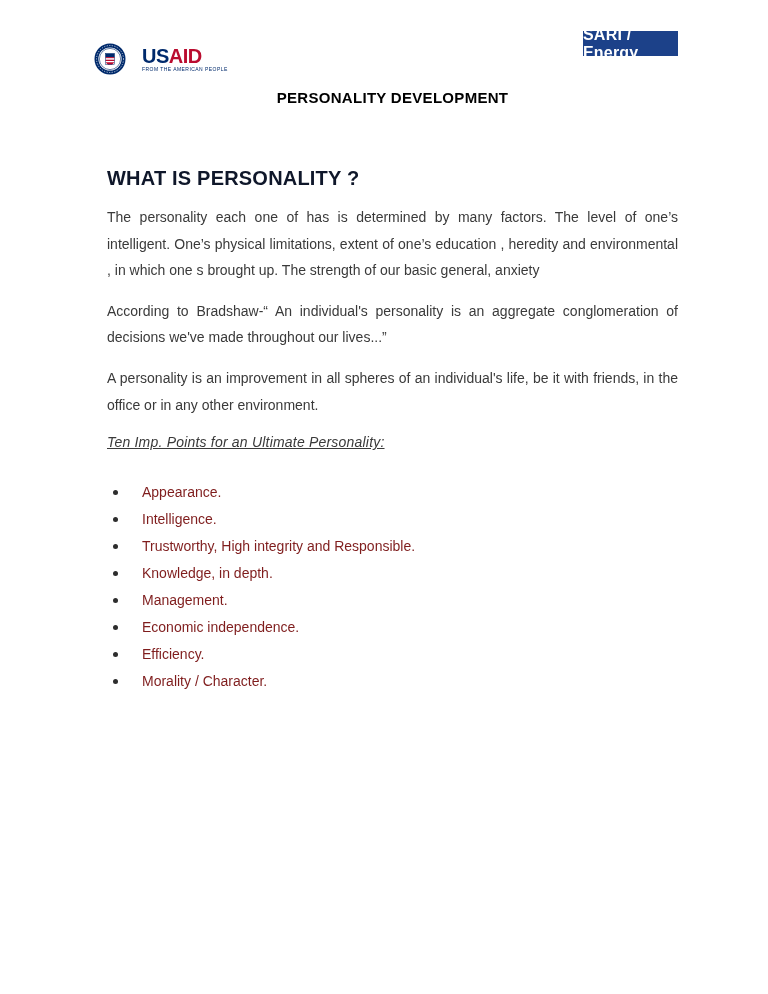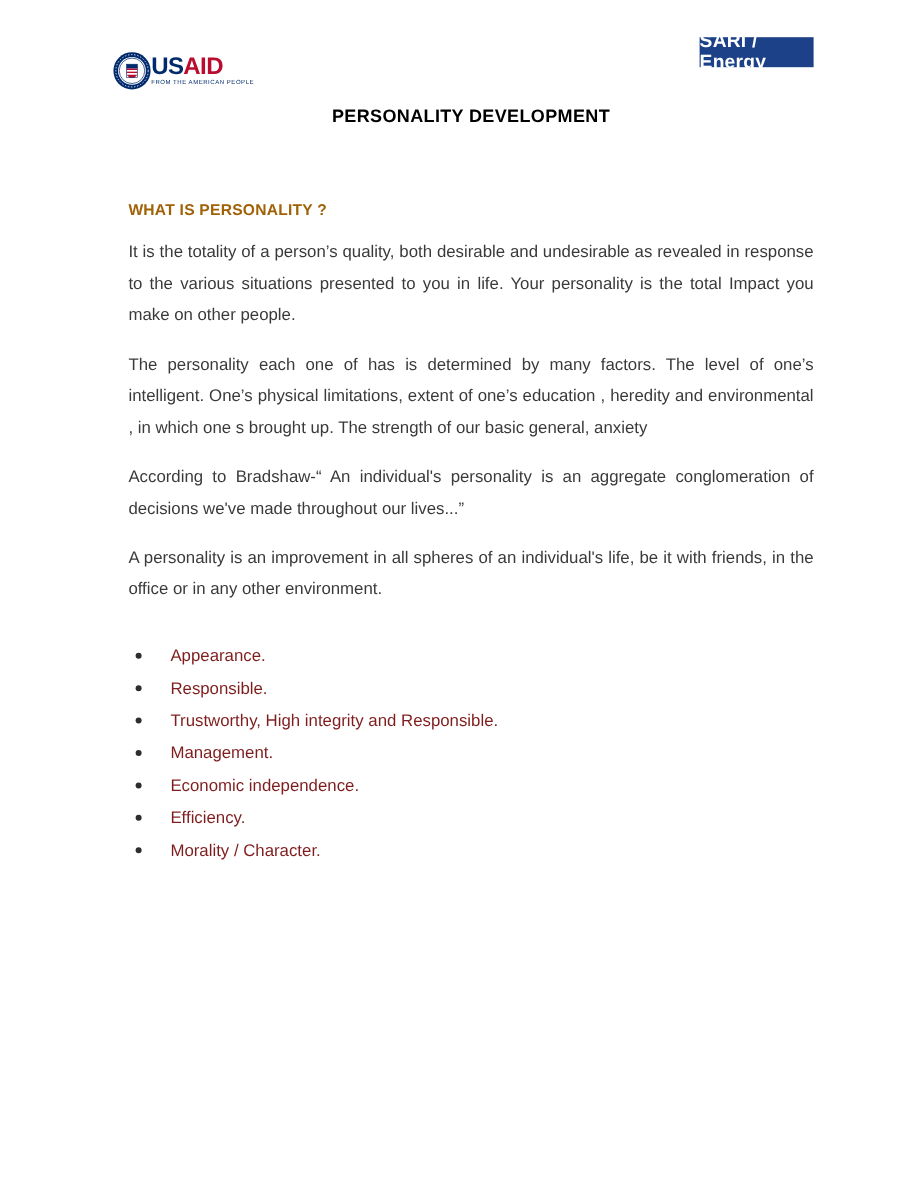--- a/index.html
+++ b/index.html
@@ -16,21 +16,21 @@
     overflow: hidden;
   }
 
   
   .usaid-logo {
     position: absolute;
     left: 94px;
     top: 43px;
     display: flex;
     align-items: center;
-    gap: 0;
+    gap: 16px;
   }
   .usaid-seal { width: 32px; height: 32px; display: block; }
   .usaid-text { display: flex; flex-direction: column; line-height: 1; }
   .usaid-wordmark {
     font-size: 20px;
     font-weight: bold;
     letter-spacing: -0.5px;
     line-height: 18px;
   }
   .usaid-us  { color: #002a6c; }
@@ -72,23 +72,23 @@
   }
 
   
   .content {
     position: absolute;
     left: 107px;
     top: 167px;
     width: 571px;
   }
   .section-heading {
-    font-size: 13px;
+    font-size: 20px;
     font-weight: bold;
-    color: #a16207;
+    color: #0f172a;
     margin: 0 0 2px 0;
     letter-spacing: 0.2px;
   }
   .content p {
     margin: 14px 0 0 0;
     font-size: 14px;
     line-height: 26.6px;
     color: #3a3a3a;
   }
   .content p.justify { text-align: justify; }
@@ -148,28 +148,29 @@
   </div>
 </div>
 
 <div class="sari-badge">SARI / Energy</div>
 
 <div class="doc-title">PERSONALITY DEVELOPMENT</div>
 
 <div class="content">
   <h2 class="section-heading">WHAT IS PERSONALITY ?</h2>
 
-  <p class="justify">It is the totality of a person’s quality, both desirable and undesirable as revealed in response to the various situations presented to you in life. Your personality is the total Impact you make on other people.</p>
   <p class="justify">The personality each one of has is determined by many factors. The level of one’s intelligent. One’s physical limitations, extent of one’s education , heredity and environmental , in which one s brought up. The strength of our basic general, anxiety</p>
   <p class="justify">According to Bradshaw-“ An individual's personality is an aggregate conglomeration of decisions we've made throughout our lives...”</p>
   <p class="justify">A personality is an improvement in all spheres of an individual's life, be it with friends, in the office or in any other environment.</p>
 
+  <h3 class="list-heading">Ten Imp. Points for an Ultimate Personality:</h3>
 
   <ul class="points">
     <li><span class="bullet-dot"></span><span>Appearance.</span></li>
-    <li><span class="bullet-dot"></span><span>Responsible.</span></li>
+    <li><span class="bullet-dot"></span><span>Intelligence.</span></li>
     <li><span class="bullet-dot"></span><span>Trustworthy, High integrity and Responsible.</span></li>
+    <li><span class="bullet-dot"></span><span>Knowledge, in depth.</span></li>
     <li><span class="bullet-dot"></span><span>Management.</span></li>
     <li><span class="bullet-dot"></span><span>Economic independence.</span></li>
     <li><span class="bullet-dot"></span><span>Efficiency.</span></li>
     <li><span class="bullet-dot"></span><span>Morality / Character.</span></li>
   </ul>
 </div>
 
 </body></html>

